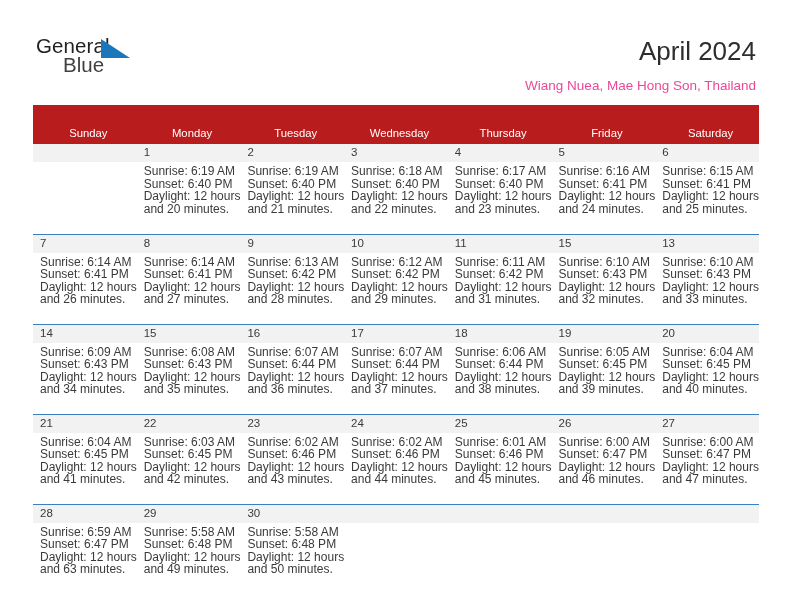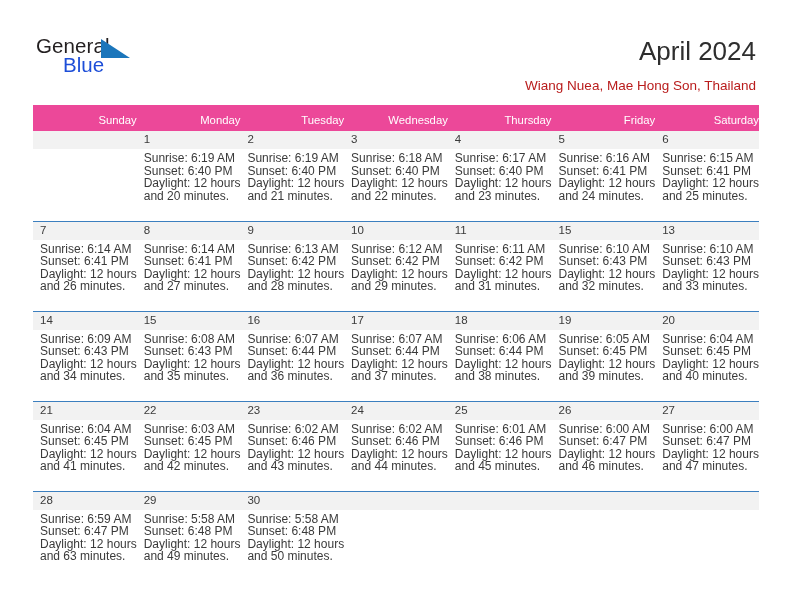--- a/index.html
+++ b/index.html
@@ -39,21 +39,21 @@
     left: 0; top: 0;
     font-size: 20.5px;
     letter-spacing: 0.1px;
     color: #231f20;
     font-family: "Liberation Sans", sans-serif;
   }
   .logo-blue {
     position: absolute;
     left: 27px; top: 19px;
     font-size: 20.5px;
-    color: #1d4ed8;
+    color: #404040;
     font-family: "Liberation Sans", sans-serif;
   }
   .logo-flag {
     position: absolute;
     left: 65px;
     top: 5px;
     width: 29px;
     height: 19px;
   }
   .title {
@@ -64,41 +64,41 @@
     color: #2e2e2e;
     text-align: right;
     white-space: nowrap;
     font-weight: normal;
   }
   .subtitle {
     position: absolute;
     right: 36px;
     top: 78px;
     font-size: 13.5px;
-    color: #b91c1c;
+    color: #ec4899;
     text-align: right;
     white-space: nowrap;
   }
 
   
   .calendar {
     position: absolute;
     left: 33px;
     top: 105px;
     width: 726px;
     border-collapse: collapse;
     table-layout: fixed;
   }
   .calendar th {
-    background: #ec4899;
+    background: #b91c1c;
     color: #ffffff;
     font-size: 11.3px;
     font-weight: normal;
-    text-align: right;
-    padding: 9px 0 5px 7px;
+    text-align: center;
+    padding: 22px 0 5px 7px;
     height: 21px;
     border: none;
   }
   .calendar td {
     vertical-align: top;
     padding: 0;
     width: 103.71px;
     height: 90px;
     border: none;
     background: #ffffff;

